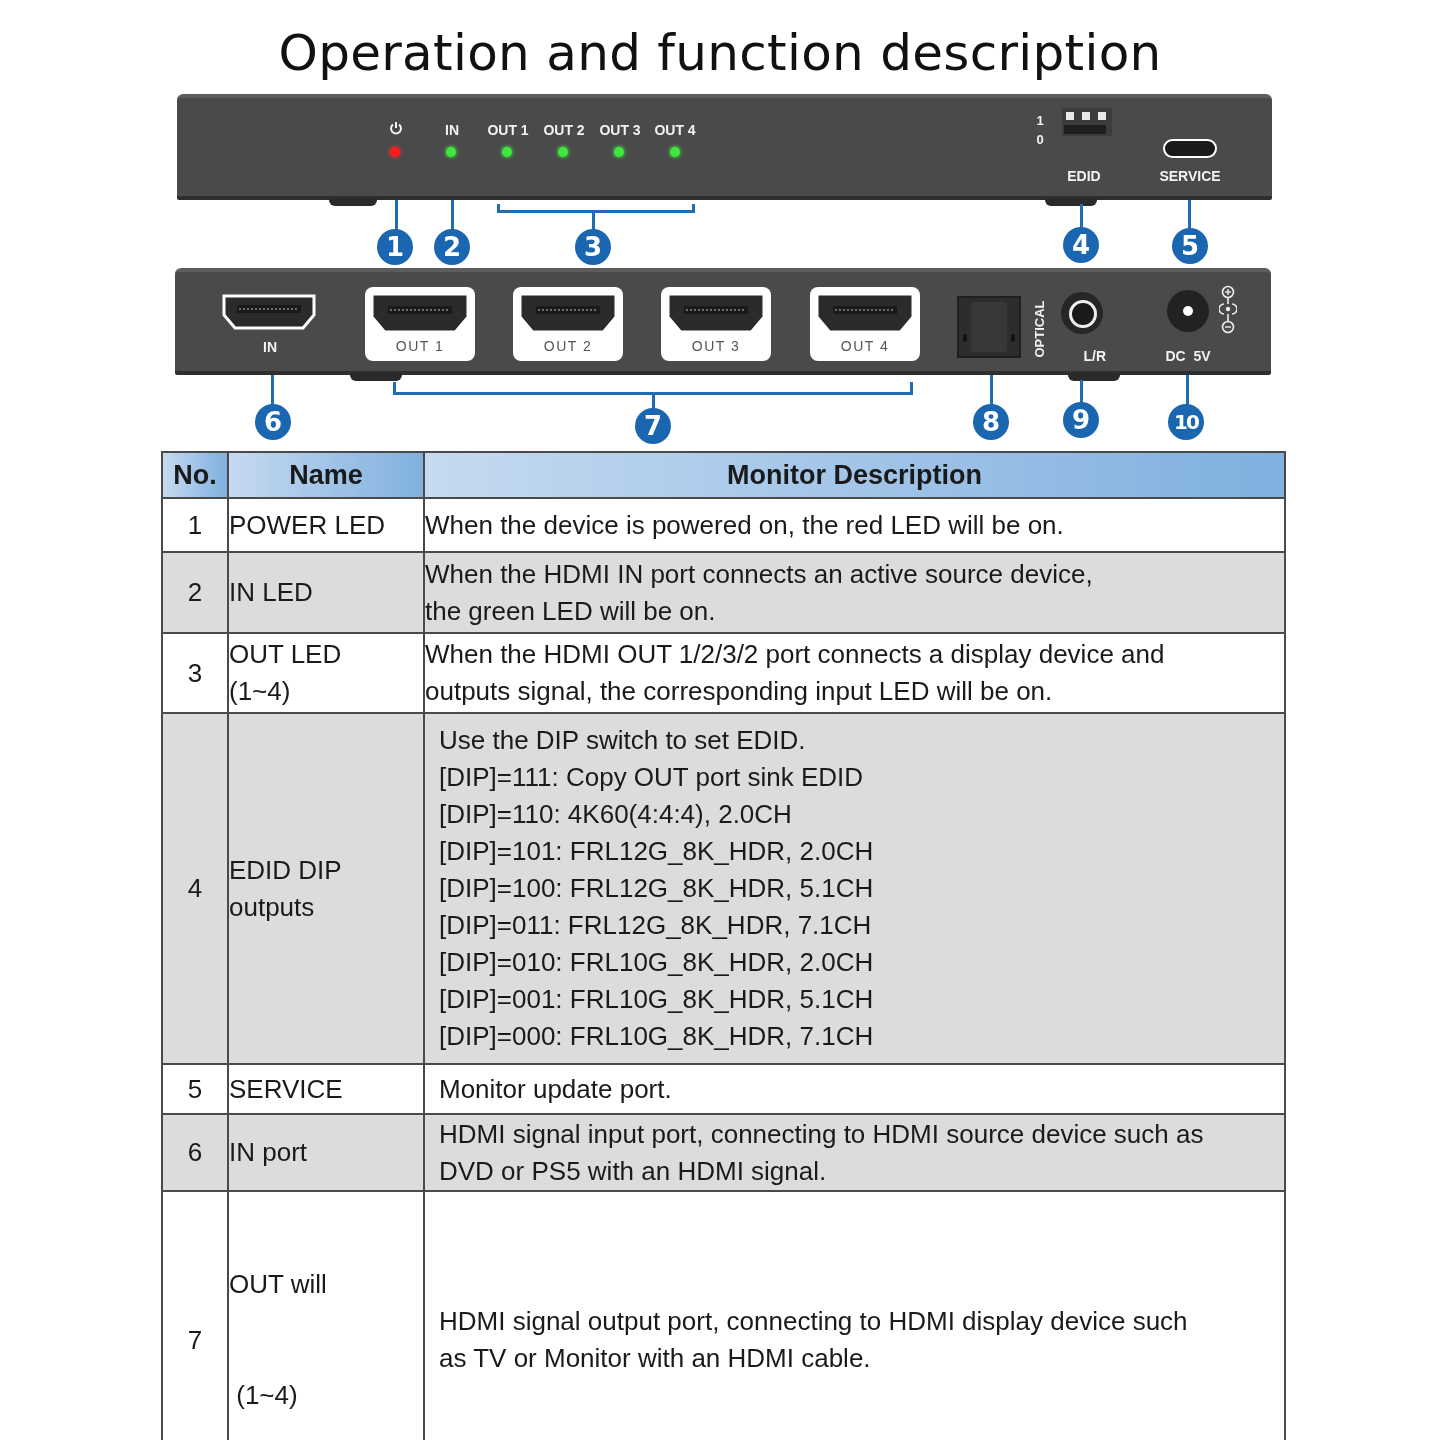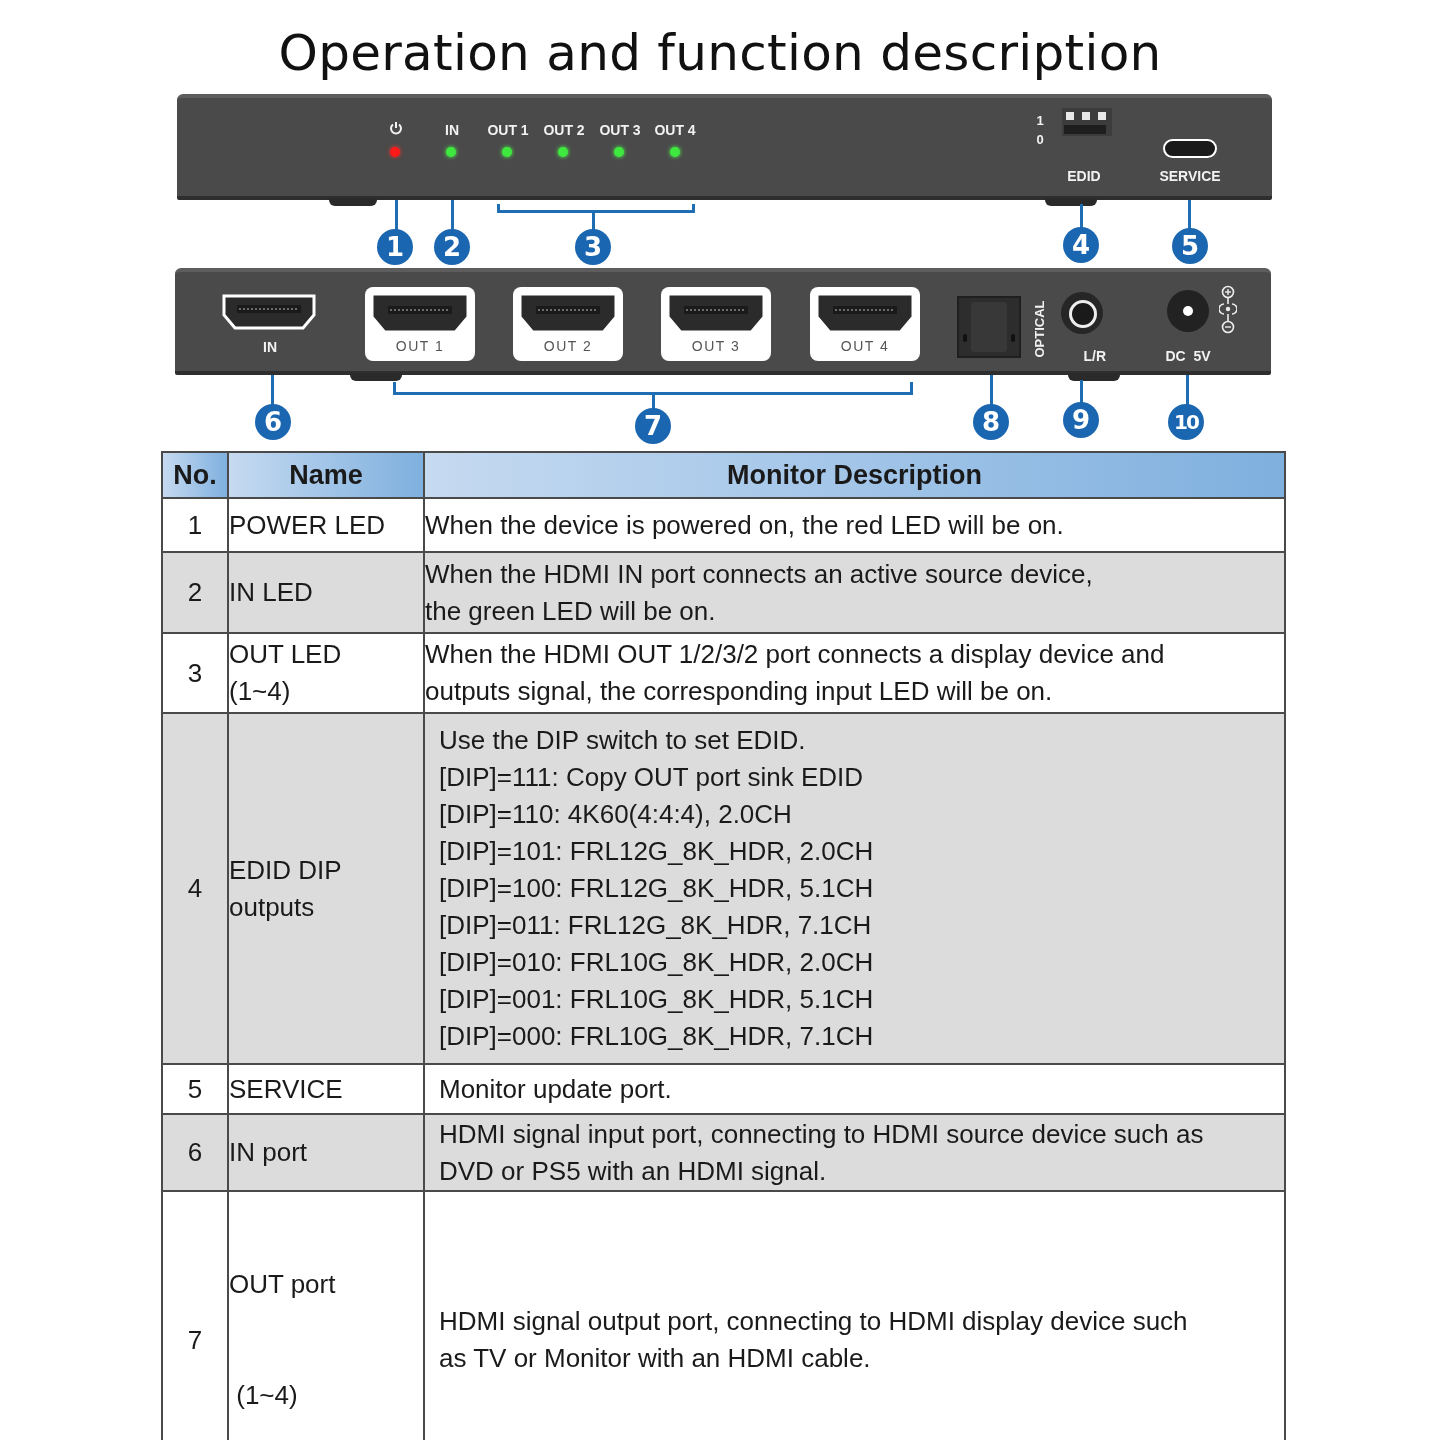--- a/index.html
+++ b/index.html
@@ -286,21 +286,21 @@
           <span class="desc-line">IN port</span>
         </td>
       <td style="padding-left:14px;">
         <span class="desc-line">HDMI signal input port, connecting to HDMI source device such as</span>
         <span class="desc-line">DVD or PS5 with an HDMI signal.</span>
       </td>
     </tr>
     <tr class="odd" style="height:80px;">
       <td class="no">7</td>
       <td class="name" style="white-space:pre;">
-        <span class="desc-line">OUT port</span>
+        <span class="desc-line">OUT will</span>
         <span class="desc-line"> (1~4)</span>
       </td>
       <td style="padding-left:14px;">
         <span class="desc-line">HDMI signal output port, connecting to HDMI display device such</span>
         <span class="desc-line">as TV or Monitor with an HDMI cable.</span>
       </td>
     </tr>
 
   </tbody>
 </table>

